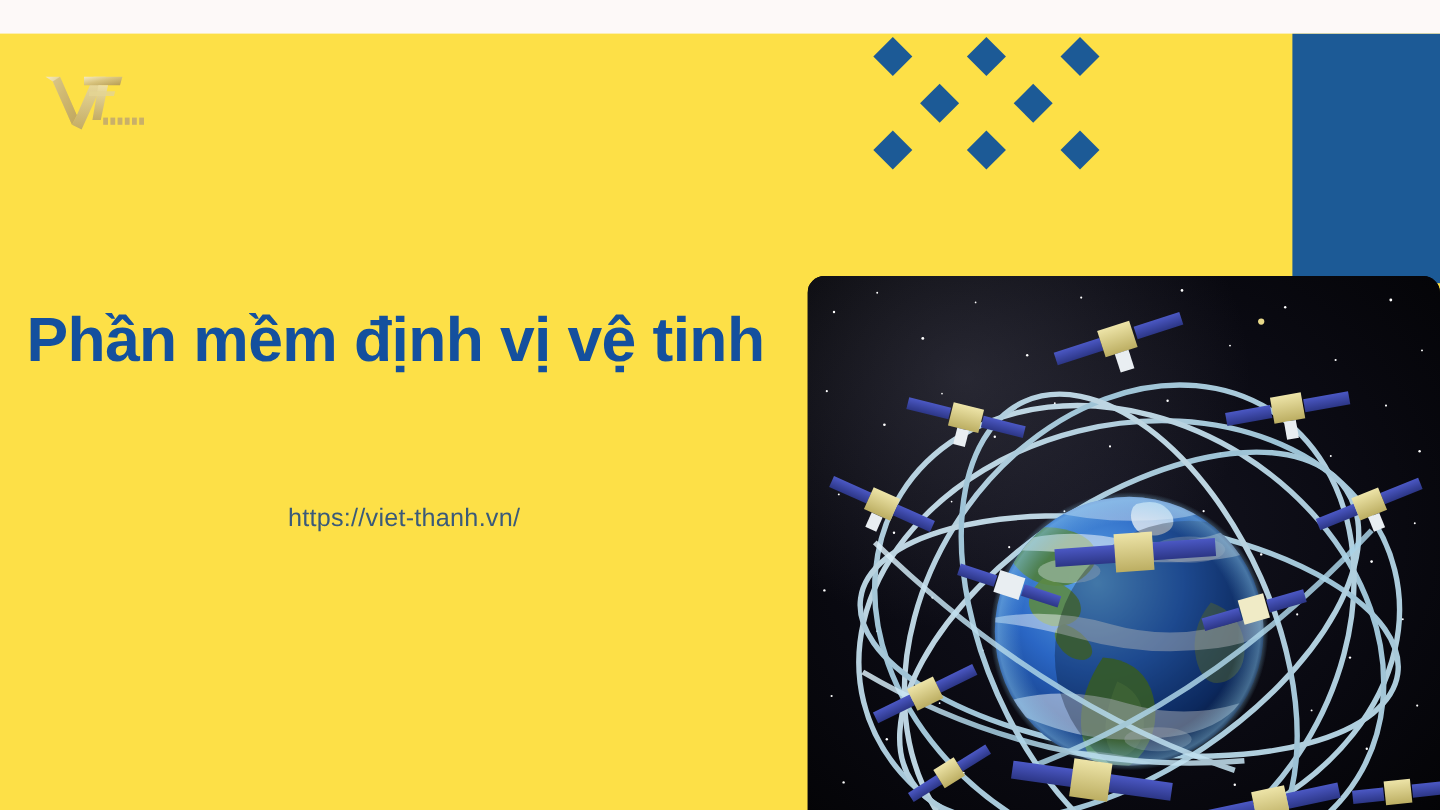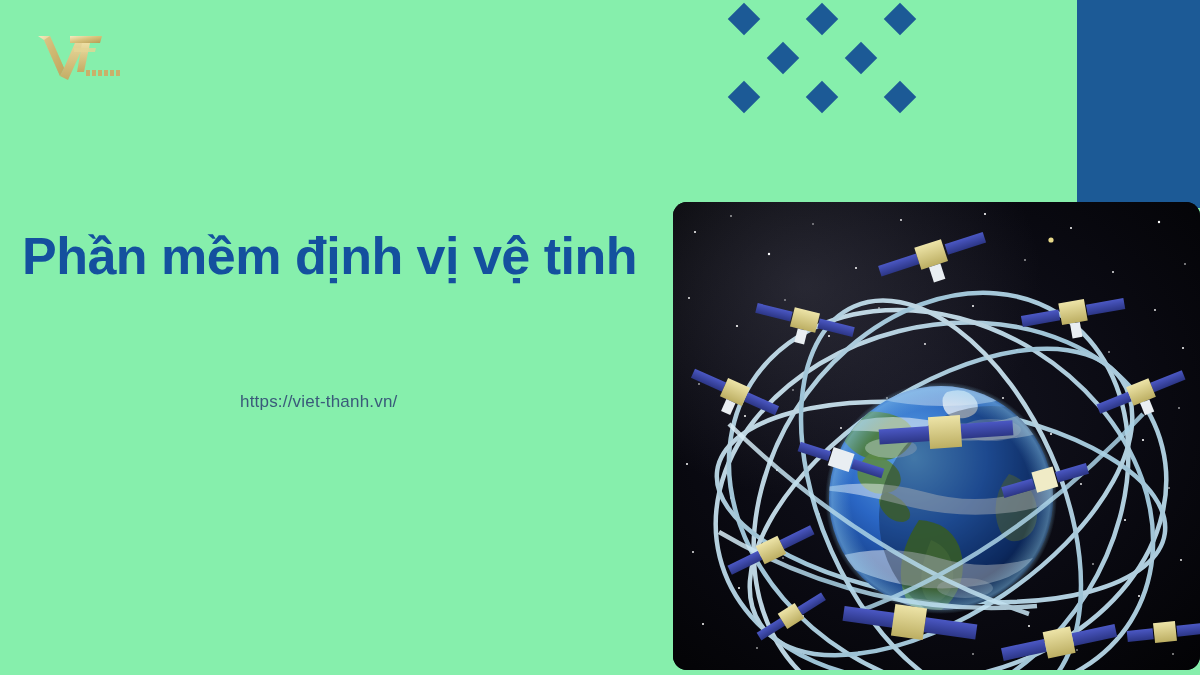--- a/index.html
+++ b/index.html
@@ -2,21 +2,21 @@
 <html><head>
 <meta charset="utf-8">
 <style>
   * { margin:0; padding:0; box-sizing:border-box; }
   html,body { width:1200px; height:675px; overflow:hidden; }
   body {
     background: #FDF9F8;
     font-family: "Liberation Sans", sans-serif;
     position: relative;
   }
-  .slide { position:absolute; inset:0; background:#86efac; overflow:hidden; }
+  .slide { position:absolute; inset:0; background:#fde047; overflow:hidden;margin-top:28px; }
 
   
   .logo { position:absolute; left:30px; top:30px; width:100px; height:55px; }
   .logo svg { display:block; width:100%; height:100%; }
 
   
   .diamonds { position:absolute; left:0; top:0; width:1200px; height:675px; pointer-events:none; }
   .diamond {
     position:absolute; width:23px; height:23px;
     background:#1C5A96;
@@ -35,21 +35,21 @@
     font-size:52px; font-weight:bold;
     color:#14509E;
     letter-spacing:-0.5px;
     white-space:nowrap;
     line-height:1.1;
   }
 
   
   .url {
     position:absolute; left:240px; top:392px;
-    font-size:17px; color:#3A5A7A;
+    font-size:21px; color:#3A5A7A;
     letter-spacing:0.2px;
     white-space:nowrap;
   }
 
   
   .sat-image {
     position:absolute; left:673px; top:202px;
     width:527px; height:468px;
     border-radius:14px;
     overflow:hidden;

